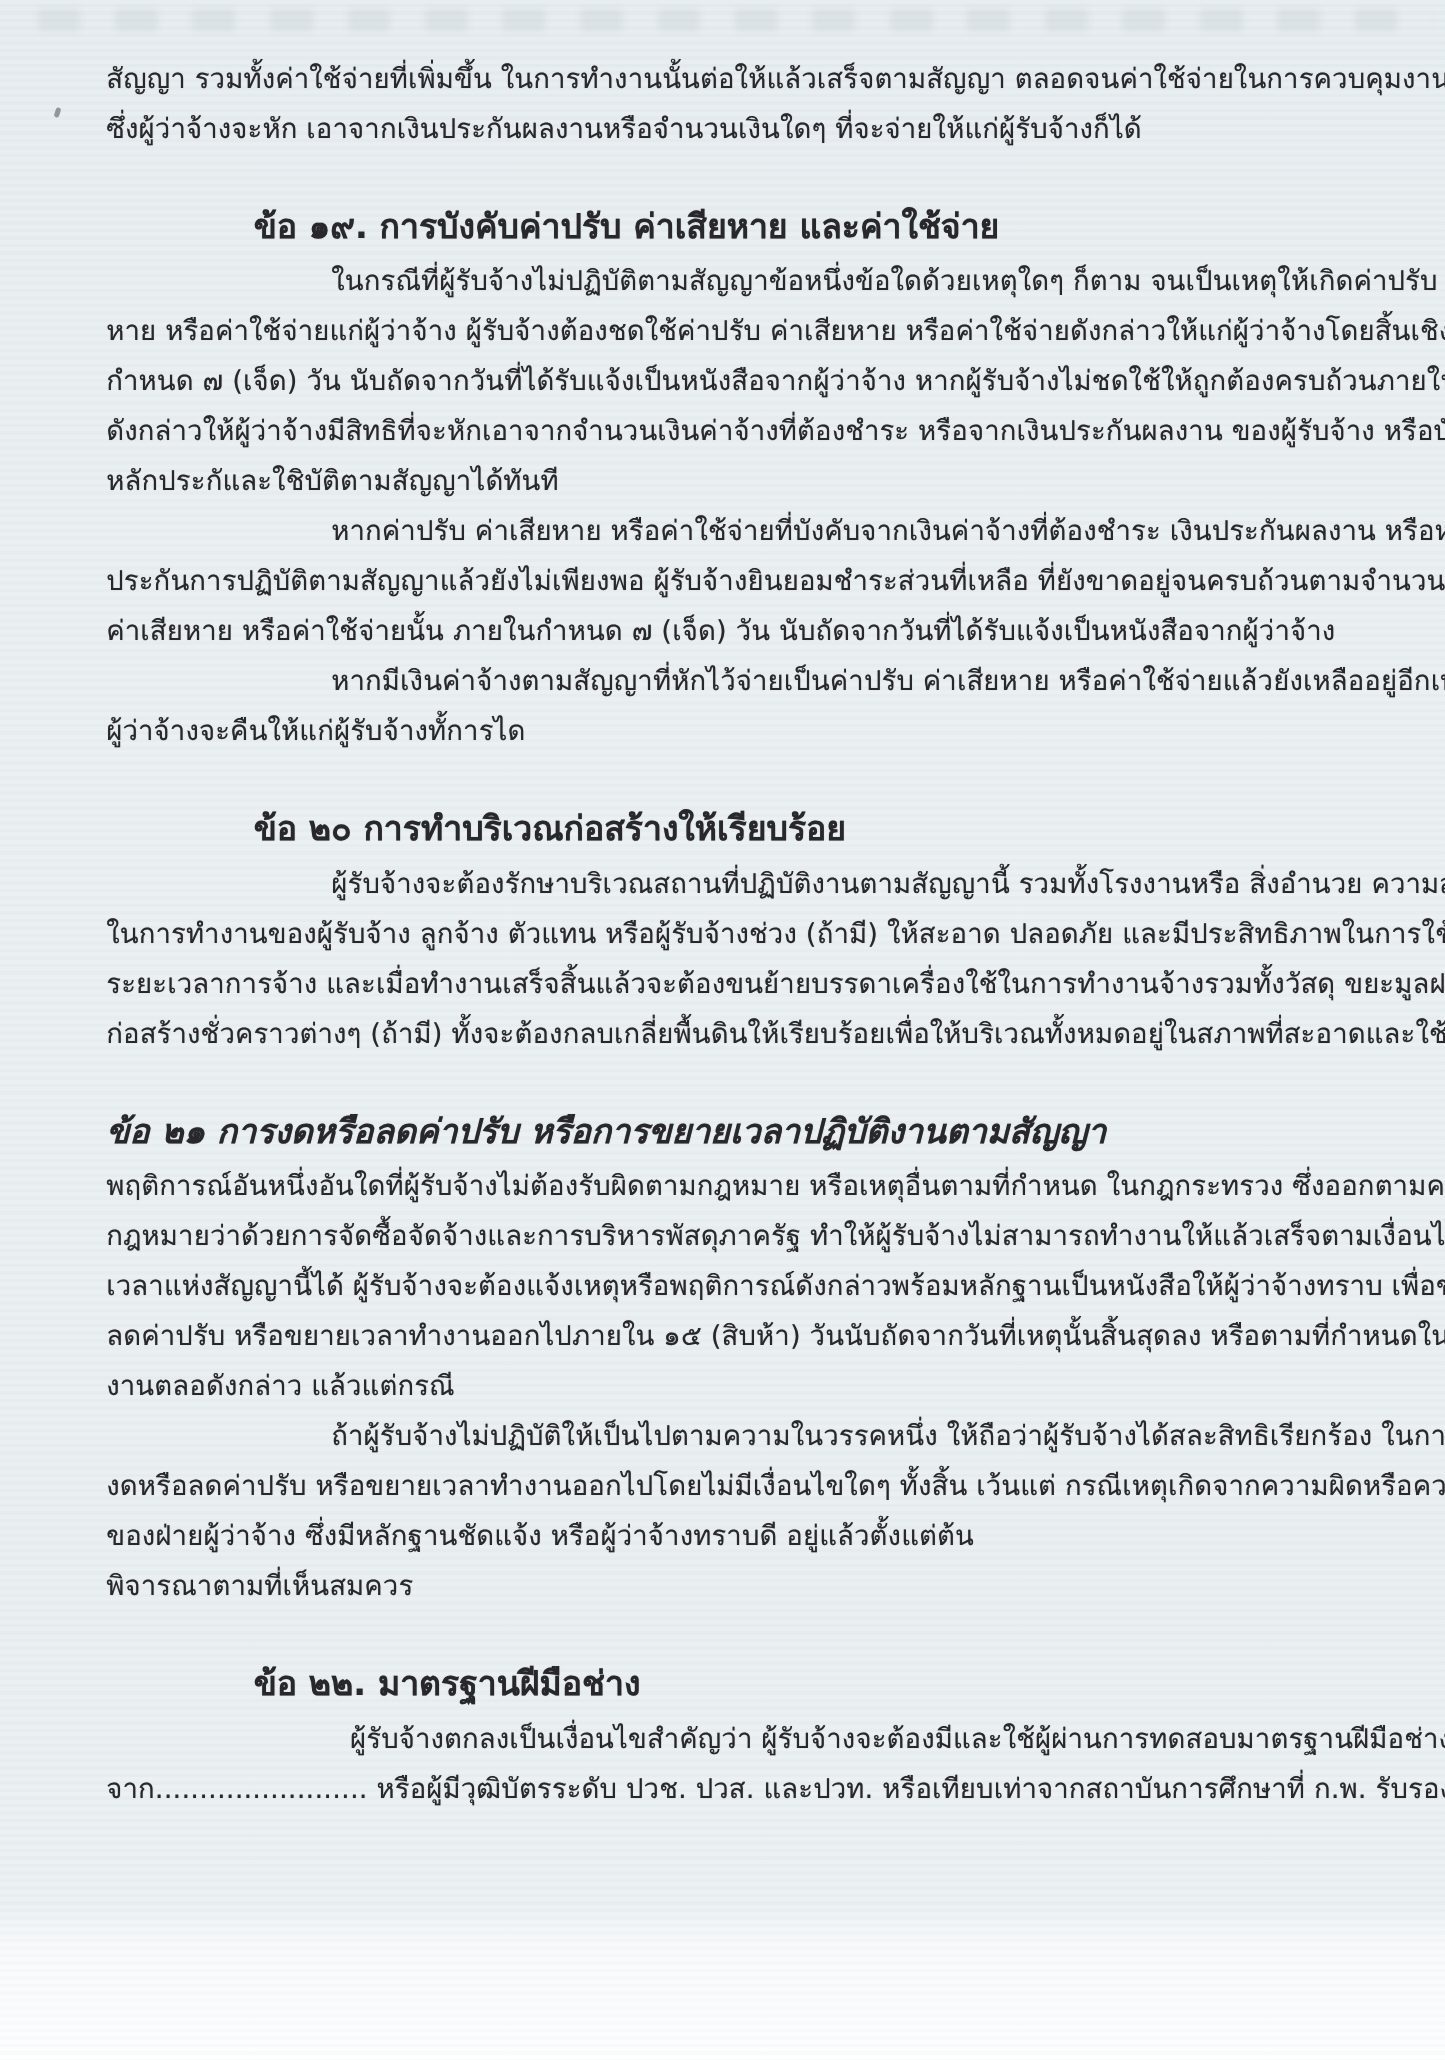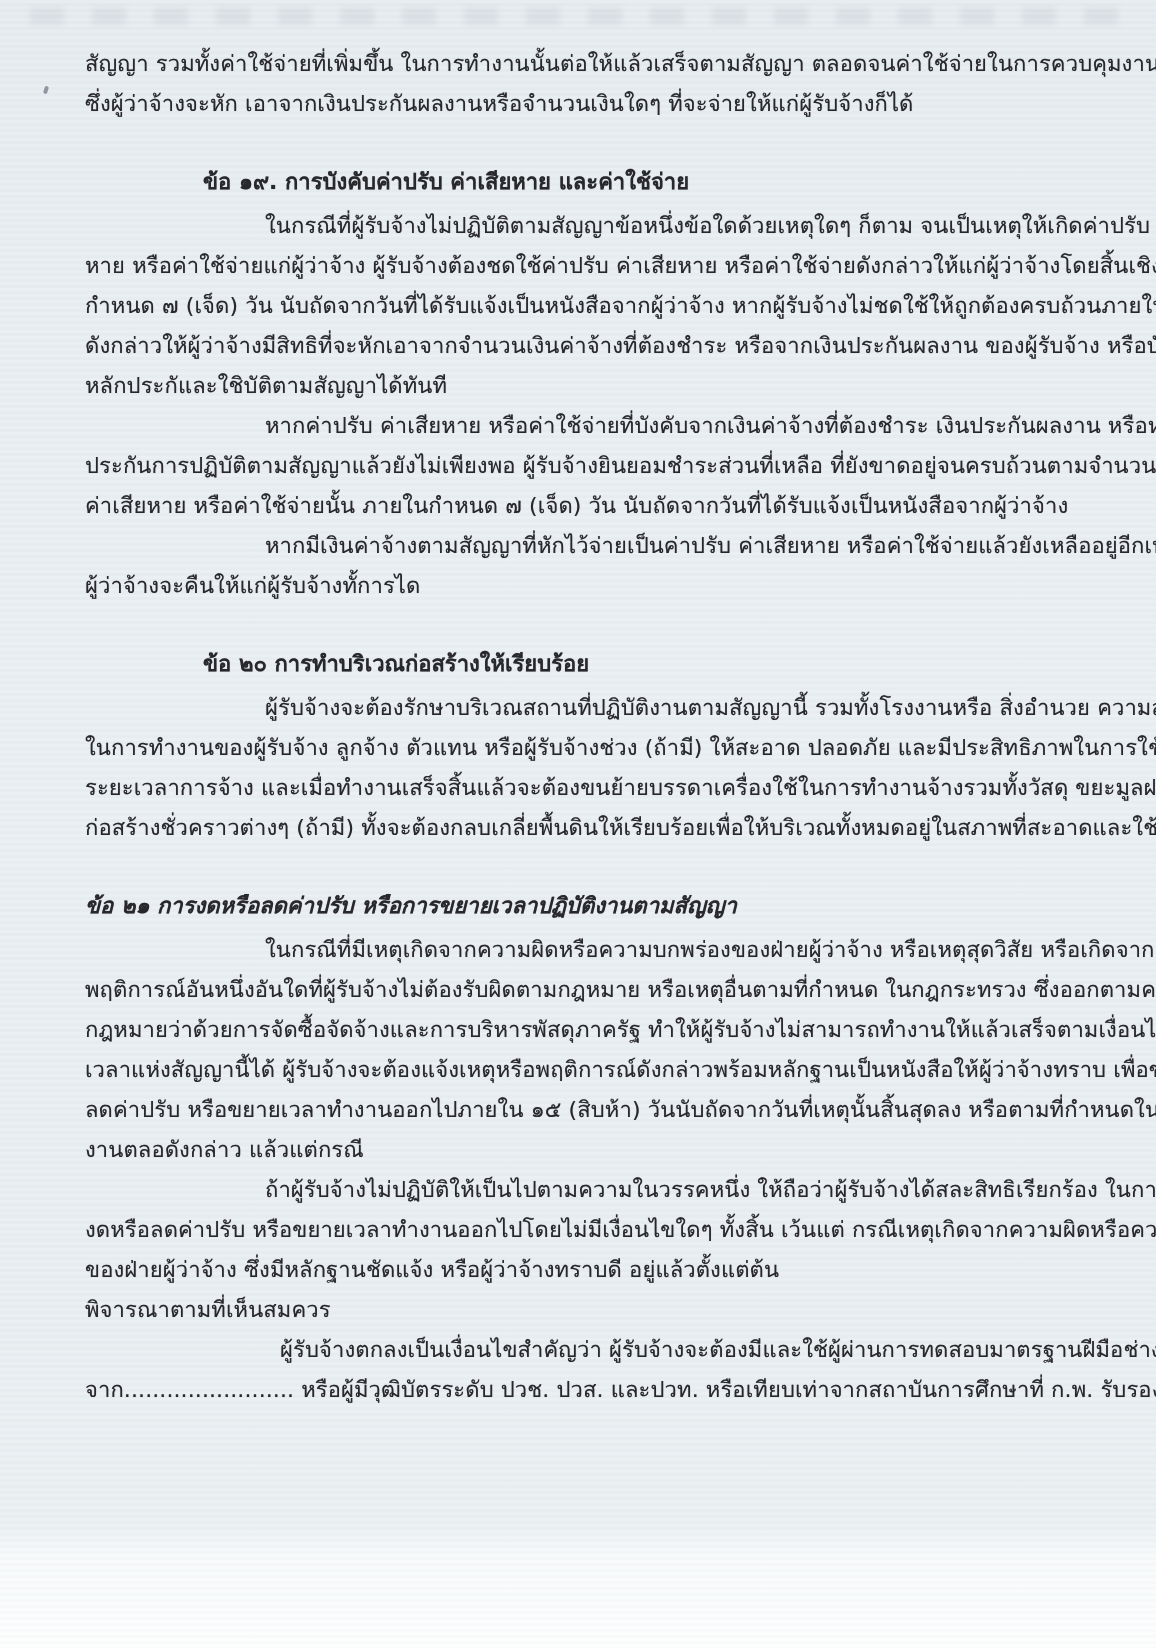--- a/index.html
+++ b/index.html
@@ -59,21 +59,21 @@
   .doc-line {
     min-height: 40px;
     line-height: 40px;
     font-size: 22px;
     letter-spacing: 0.1px;
     white-space: nowrap;
   }
   .clause-heading {
     min-height: 40px;
     line-height: 40px;
-    font-size: 22px;
+    font-size: 27px;
     font-weight: bold;
     margin-top: 38px;
     margin-bottom: 4px;
     white-space: nowrap;
   }
 </style>
 </head>
 <body>
 
 <div class="page">
@@ -92,26 +92,26 @@
       <div class="doc-line">ประกันการปฏิบัติตามสัญญาแล้วยังไม่เพียงพอ ผู้รับจ้างยินยอมชำระส่วนที่เหลือ ที่ยังขาดอยู่จนครบถ้วนตามจำนวนค่าปรับ</div>
       <div class="doc-line">ค่าเสียหาย หรือค่าใช้จ่ายนั้น ภายในกำหนด ๗ (เจ็ด) วัน นับถัดจากวันที่ได้รับแจ้งเป็นหนังสือจากผู้ว่าจ้าง</div>
       <div class="doc-line" style="margin-left: 180px;">หากมีเงินค่าจ้างตามสัญญาที่หักไว้จ่ายเป็นค่าปรับ ค่าเสียหาย หรือค่าใช้จ่ายแล้วยังเหลืออยู่อีกเท่าใด</div>
       <div class="doc-line">ผู้ว่าจ้างจะคืนให้แก่ผู้รับจ้างทั้การได</div>
       <div class="clause-heading" style="margin-left: 118px;">ข้อ ๒๐ การทำบริเวณก่อสร้างให้เรียบร้อย</div>
       <div class="doc-line" style="margin-left: 180px;">ผู้รับจ้างจะต้องรักษาบริเวณสถานที่ปฏิบัติงานตามสัญญานี้ รวมทั้งโรงงานหรือ สิ่งอำนวย ความสะดวก</div>
       <div class="doc-line">ในการทำงานของผู้รับจ้าง ลูกจ้าง ตัวแทน หรือผู้รับจ้างช่วง (ถ้ามี) ให้สะอาด ปลอดภัย และมีประสิทธิภาพในการใช้งานตลอด</div>
       <div class="doc-line">ระยะเวลาการจ้าง และเมื่อทำงานเสร็จสิ้นแล้วจะต้องขนย้ายบรรดาเครื่องใช้ในการทำงานจ้างรวมทั้งวัสดุ ขยะมูลฝอย และสิ่ง</div>
       <div class="doc-line">ก่อสร้างชั่วคราวต่างๆ (ถ้ามี) ทั้งจะต้องกลบเกลี่ยพื้นดินให้เรียบร้อยเพื่อให้บริเวณทั้งหมดอยู่ในสภาพที่สะอาดและใช้การได้ทันที</div>
       <div class="clause-heading" style=" font-style: italic;">ข้อ ๒๑ การงดหรือลดค่าปรับ หรือการขยายเวลาปฏิบัติงานตามสัญญา</div>
-      <div class="doc-line" style="margin-left: 180px;">ในกรณีที่มีเหตุเกิดจากความผิดหรือความบกพร่องของฝ่ายผู้ว่าจ้าง หรือเหตุสุดวิสัย หรือเกิดจาก</div>
       <div class="doc-line">พฤติการณ์อันหนึ่งอันใดที่ผู้รับจ้างไม่ต้องรับผิดตามกฎหมาย หรือเหตุอื่นตามที่กำหนด ในกฎกระทรวง ซึ่งออกตามความใน</div>
       <div class="doc-line">กฎหมายว่าด้วยการจัดซื้อจัดจ้างและการบริหารพัสดุภาครัฐ ทำให้ผู้รับจ้างไม่สามารถทำงานให้แล้วเสร็จตามเงื่อนไขและกำหนด</div>
       <div class="doc-line">เวลาแห่งสัญญานี้ได้ ผู้รับจ้างจะต้องแจ้งเหตุหรือพฤติการณ์ดังกล่าวพร้อมหลักฐานเป็นหนังสือให้ผู้ว่าจ้างทราบ เพื่อของดหรือ</div>
       <div class="doc-line">ลดค่าปรับ หรือขยายเวลาทำงานออกไปภายใน ๑๕ (สิบห้า) วันนับถัดจากวันที่เหตุนั้นสิ้นสุดลง หรือตามที่กำหนดในกฎ</div>
       <div class="doc-line">งานตลอดังกล่าว แล้วแต่กรณี</div>
       <div class="doc-line" style="margin-left: 180px;">ถ้าผู้รับจ้างไม่ปฏิบัติให้เป็นไปตามความในวรรคหนึ่ง ให้ถือว่าผู้รับจ้างได้สละสิทธิเรียกร้อง ในการที่จะขอ</div>
       <div class="doc-line">งดหรือลดค่าปรับ หรือขยายเวลาทำงานออกไปโดยไม่มีเงื่อนไขใดๆ ทั้งสิ้น เว้นแต่ กรณีเหตุเกิดจากความผิดหรือความบกพร่อง</div>
       <div class="doc-line">ของฝ่ายผู้ว่าจ้าง ซึ่งมีหลักฐานชัดแจ้ง หรือผู้ว่าจ้างทราบดี อยู่แล้วตั้งแต่ต้น</div>
       <div class="doc-line">พิจารณาตามที่เห็นสมควร</div>
+      <div class="clause-heading" style="margin-left: 118px;">ข้อ ๒๒. มาตรฐานฝีมือช่าง</div>
       <div class="doc-line" style="margin-left: 195px;">ผู้รับจ้างตกลงเป็นเงื่อนไขสำคัญว่า ผู้รับจ้างจะต้องมีและใช้ผู้ผ่านการทดสอบมาตรฐานฝีมือช่าง</div>
       <div class="doc-line">จาก........................ หรือผู้มีวุฒิบัตรระดับ ปวช. ปวส. และปวท. หรือเทียบเท่าจากสถาบันการศึกษาที่ ก.พ. รับรองให้เข้ารับ</div>
     </div>
 </div>
 
 </body></html>

